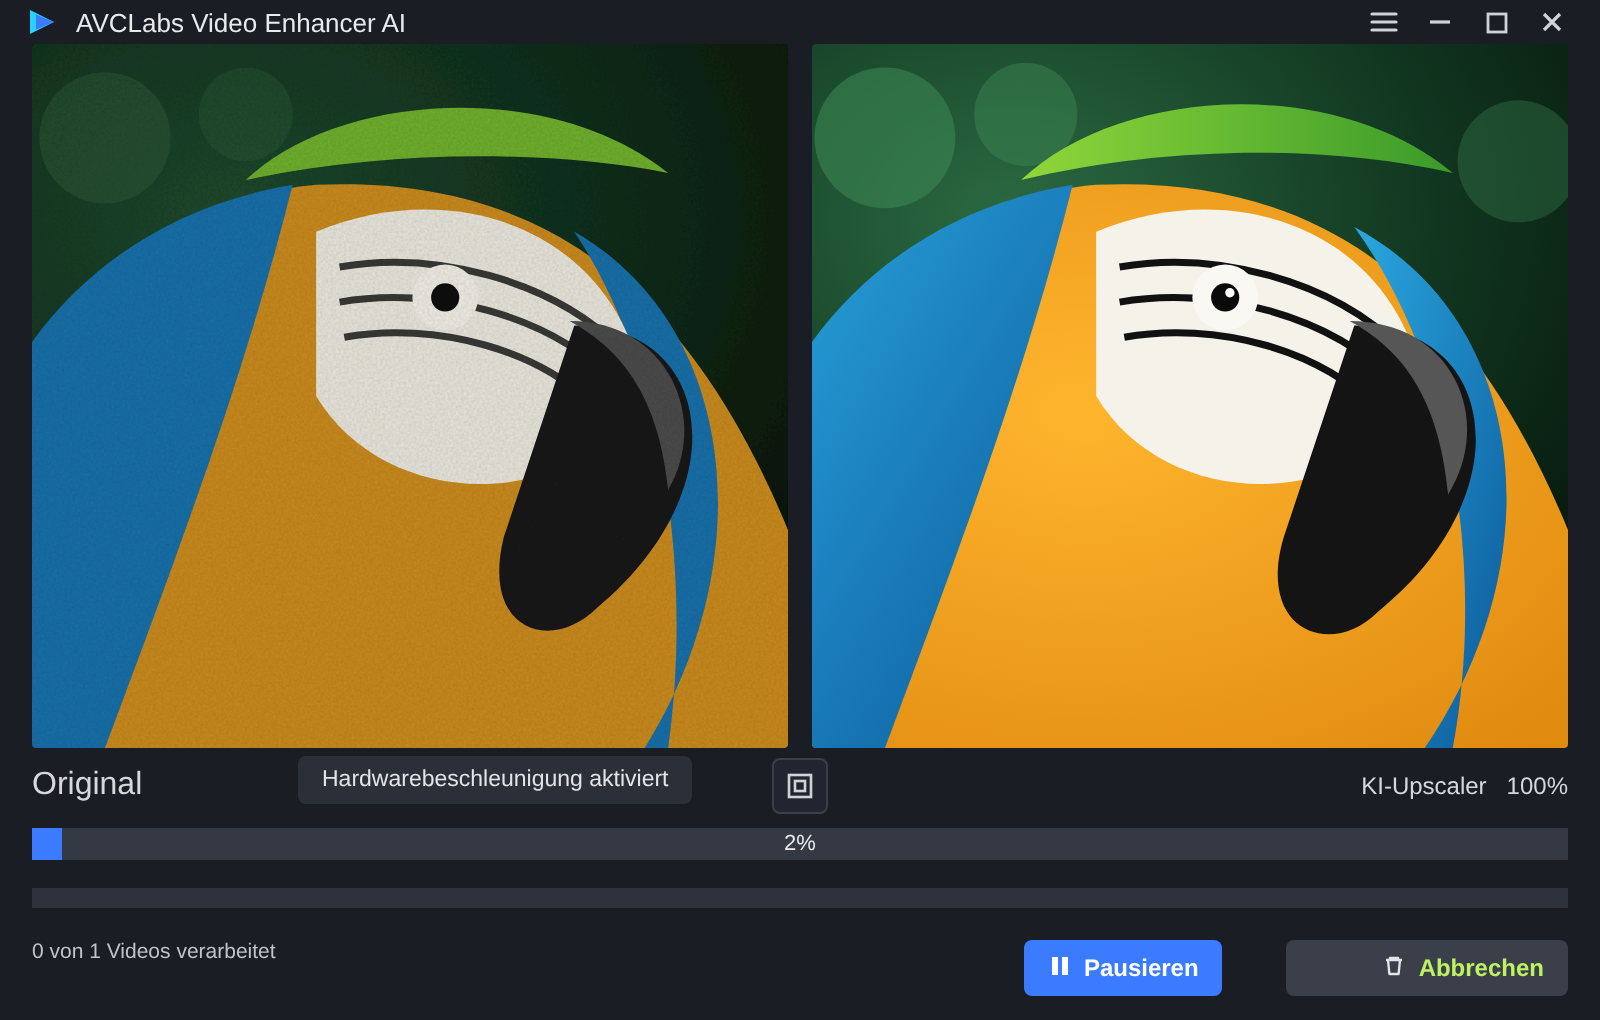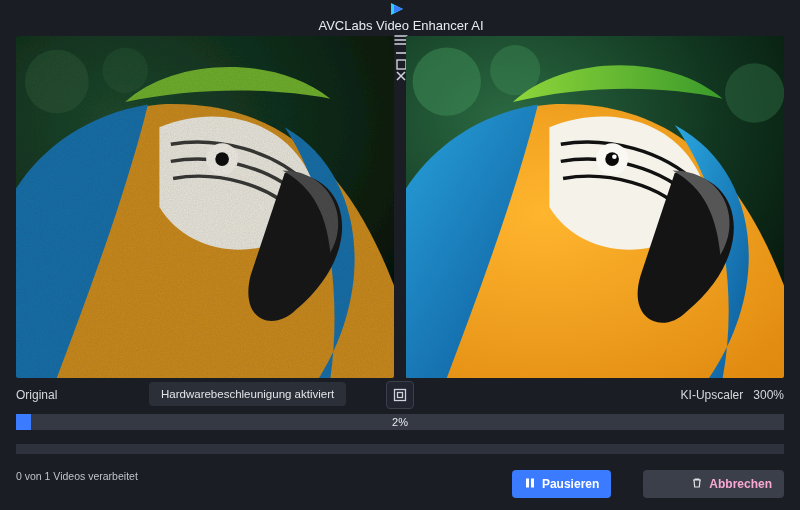--- a/index.html
+++ b/index.html
@@ -7,26 +7,25 @@
   body {
     background: #1a1d24;
     color: #cfd2d8;
     font-family: "Segoe UI", Arial, sans-serif;
     font-size: 12px;
     display: flex;
     flex-direction: column;
   }
   
   .titlebar {
-    height: 36px;
+    height: 22px;
     display: flex;
     align-items: center;
     padding: 0 10px 0 12px;
     background: #1a1d24;
-    flex-direction: column;
   }
   .logo {
     width: 18px; height: 18px;
     margin-right: 8px;
     display: inline-flex; align-items: center; justify-content: center;
   }
   .app-title { font-size: 13px; color: #e8eaee; }
   .titlebar-spacer { flex: 1; }
   .titlebar-btn {
     width: 28px; height: 28px;
@@ -51,21 +50,21 @@
   }
   .preview-pane svg { width: 100%; height: 100%; display: block; }
 
   
   .info-row {
     display: flex;
     align-items: center;
     padding: 10px 16px 8px 16px;
     position: relative;
   }
-  .info-left { font-size: 12px; color: #d6d8dc; }
+  .info-left { font-size: 16px; color: #d6d8dc; }
   .info-center {
     position: absolute; left: 50%; transform: translateX(-50%);
     display: flex; align-items: center;
   }
   .compare-btn {
     width: 28px; height: 28px;
     border: 1px solid #3a3f49;
     border-radius: 4px;
     display: inline-flex; align-items: center; justify-content: center;
     color: #cfd2d8; cursor: pointer;
@@ -130,21 +129,21 @@
     gap: 6px;
     height: 28px;
     padding: 0 12px;
     border-radius: 4px;
     font-size: 12px;
     cursor: pointer;
     margin-left: 8px;
     font-weight: bold;
   }
   .btn-primary { background: #3a7bff; color: #fff; }
-  .btn-secondary { background: #3a3f49; color: #f9a8d4; padding-left: 48px; }
+  .btn-secondary { background: #3a3f49; color: #bef264; padding-left: 48px; }
   .btn svg { width: 12px; height: 12px; }
 </style>
 </head>
 <body>
 
 <div class="titlebar">
   <span class="logo">
     <svg viewBox="0 0 24 24">
         <path d="M4 4 L20 12 L4 20 Z" fill="#2ad1ff"></path>
         <path d="M8 7 L20 12 L8 17 Z" fill="#3a7bff"></path>
@@ -273,21 +272,21 @@
   <div class="tooltip">Hardwarebeschleunigung aktiviert</div>
   <div class="info-center">
     <span class="compare-btn">
       <svg width="14" height="14" viewBox="0 0 14 14">
           <rect x="1.5" y="1.5" width="11" height="11" fill="none" stroke="#cfd2d8" stroke-width="1.3"></rect>
           <rect x="4.5" y="4.5" width="5" height="5" fill="none" stroke="#cfd2d8" stroke-width="1.3"></rect>
         </svg>
     </span>
   </div>
   <span class="info-right">
-    <span>KI-Upscaler</span><span class="scale-pct">300%</span>
+    <span>KI-Upscaler</span><span class="scale-pct">100%</span>
   </span>
 </div>
 
 <div class="progress-area">
   <div class="progress-bar">
     <div class="progress-fill" style="width:2%"></div>
     <div class="progress-label">2%</div>
   </div>
   <div class="progress-meta">
   </div>

